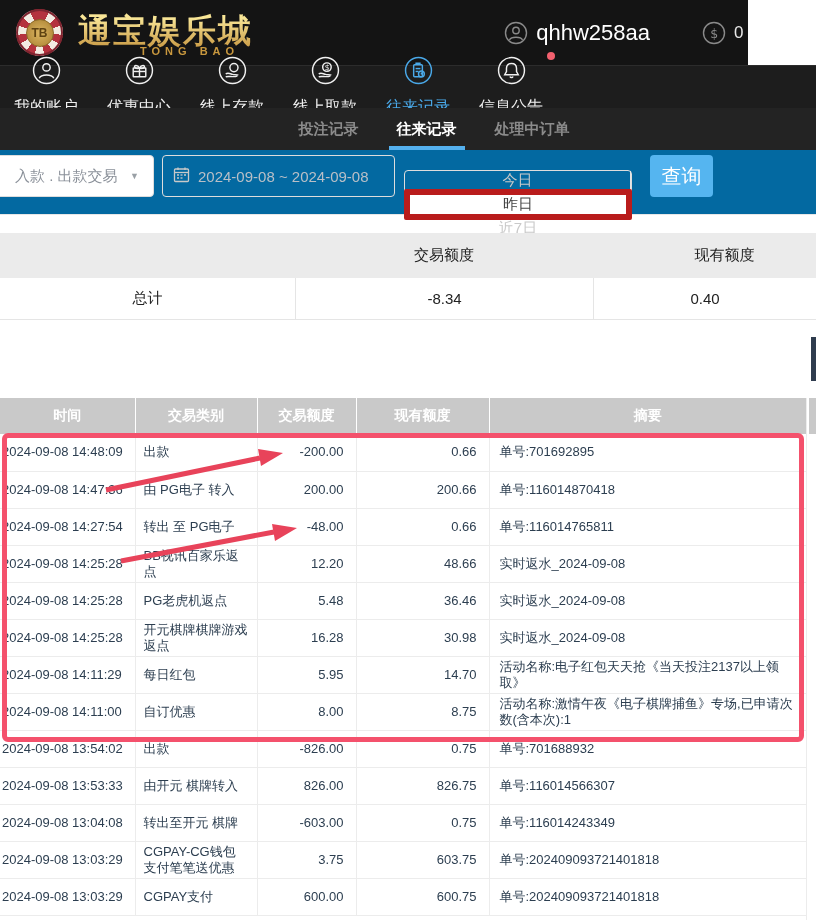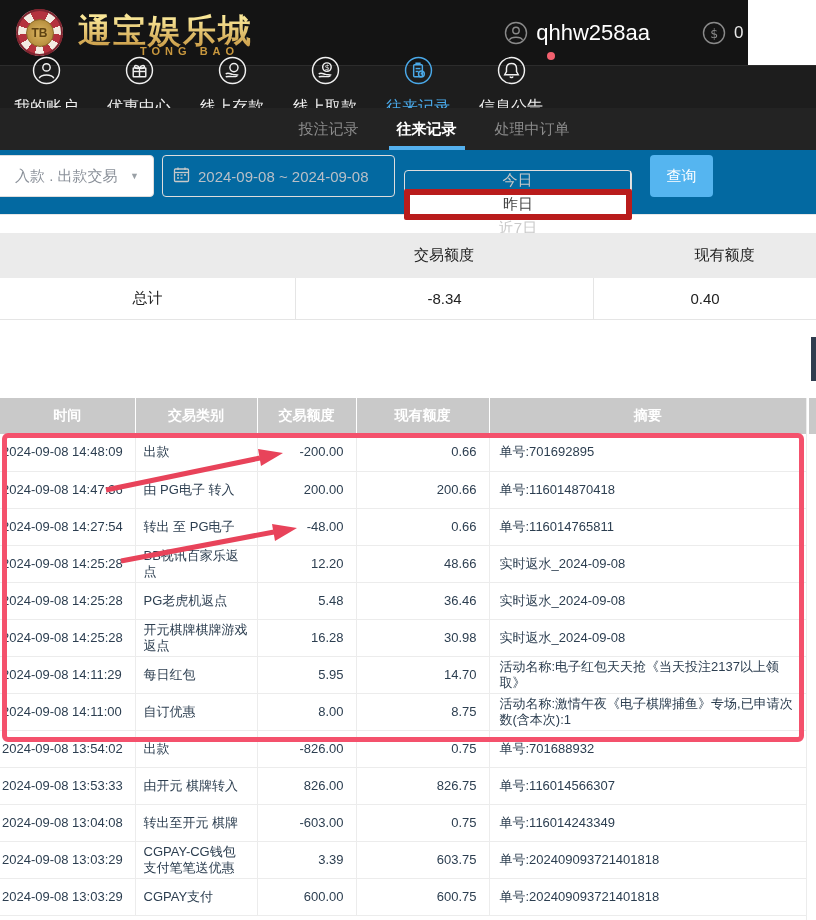--- a/index.html
+++ b/index.html
@@ -29,41 +29,41 @@
             border-top:1px solid #2c2c2c; display:flex; align-items:center; padding:0 14px; gap:29px; }
   .nav-item { display:flex; align-items:center; gap:8px; color:#f0f0f0; font-size:16px; cursor:pointer; position:relative; white-space:nowrap;flex-direction:column; }
   .nav-item svg { stroke:#f0f0f0; }
   .nav-item.active { color:#4aa9e9; }
   .nav-item.active svg { stroke:#4aa9e9; }
   .nav-dot { position:absolute; right:-12px; top:-4px; width:8px; height:8px; border-radius:50%; background:#f2606e; }
 
   
   .tabbar { position:absolute; top:108px; left:0; width:816px; height:42px; background:#232323; }
   .tabs { position:absolute; left:26px; top:0; width:816px; height:42px; display:flex; justify-content:center; gap:38px; }
-  .tab { position:relative; display:flex; align-items:center; height:42px; font-size:15px; color:#8b8b8b; cursor:pointer; }
+  .tab { position:relative; display:flex; align-items:center; height:42px; font-size:15px; color:#8b8b8b; cursor:pointer;font-weight:bold; }
   .tab.active { color:#fff; font-weight:bold; }
   .tab.active::after { content:""; position:absolute; left:-8px; right:-8px; bottom:0; height:4px; background:#54b0ee; }
 
   
   .filters { position:absolute; top:150px; left:0; width:816px; height:64px; background:#0369a1; }
   .select { position:absolute; left:-6px; top:5px; width:160px; height:42px; border:1px solid #ddd; border-radius:4px;
             background:#fff; display:flex; align-items:center; padding:0 14px 0 20px; cursor:pointer; }
   .select .sel-text { color:#8a9099; font-size:15px; flex:1; }
   .select .caret { color:#9aa0a6; font-size:9px; }
   .datebox { position:absolute; left:162px; top:5px; width:233px; height:42px; border:1px solid #ddd; border-radius:4px;
              display:flex; align-items:center; padding:0 10px; gap:8px; cursor:pointer; }
   .datebox .date-text { color:#b9bfc7; font-size:15px; }
   .btn-group { position:absolute; left:404px; top:20px; width:228px; height:42px; border:1px solid #ddd; border-radius:4px;
                display:flex;flex-direction:column; }
   .qbtn { flex:1; display:flex; align-items:center; justify-content:center; font-size:15px; color:#c9c9c9;
           border-right:1px solid #e5e5e5; cursor:pointer; }
   .qbtn:last-child { border-right:none; }
   .qbtn.active { color:#444; border:6px solid #b91c1c; margin:-1px; border-radius:2px; background:#fff; z-index:2; }
   .search-btn { position:absolute; left:650px; top:5px; width:63px; height:42px; background:#55b5f0; color:#fff;
-                font-size:15px; border:none; border-radius:4px; display:flex; align-items:center; justify-content:center; cursor:pointer; }
+                font-size:20px; border:none; border-radius:4px; display:flex; align-items:center; justify-content:center; cursor:pointer; }
 
   .divider { position:absolute; top:214px; left:0; width:816px; height:1px; background:#e7e7e7; }
 
   
   .summary { position:absolute; top:233px; left:0; width:816px; }
   .summary .s-head { display:flex; height:45px; background:#ebebeb; align-items:center; }
   .summary .s-row { display:flex; height:42px; background:#fff; align-items:center; border-bottom:1px solid #e5e5e5; }
   .s-c1 { width:295px; text-align:center; font-size:15px; color:#222; }
   .s-c2 { width:298px; text-align:center; font-size:15px; color:#222; }
   .s-c3 { width:223px; text-align:center; font-size:15px; color:#222; }
@@ -358,21 +358,21 @@
           <td class="c-time">2024-09-08 13:04:08</td>
           <td class="c-type">转出至开元 棋牌</td>
           <td class="c-amount">-603.00</td>
           <td class="c-balance">0.75</td>
           <td class="c-summary">单号:116014243349</td>
         </tr>
 
         <tr>
           <td class="c-time">2024-09-08 13:03:29</td>
           <td class="c-type">CGPAY-CG钱包支付笔笔送优惠</td>
-          <td class="c-amount">3.39</td>
+          <td class="c-amount">3.75</td>
           <td class="c-balance">603.75</td>
           <td class="c-summary">单号:202409093721401818</td>
         </tr>
 
         <tr>
           <td class="c-time">2024-09-08 13:03:29</td>
           <td class="c-type">CGPAY支付</td>
           <td class="c-amount">600.00</td>
           <td class="c-balance">600.75</td>
           <td class="c-summary">单号:202409093721401818</td>

